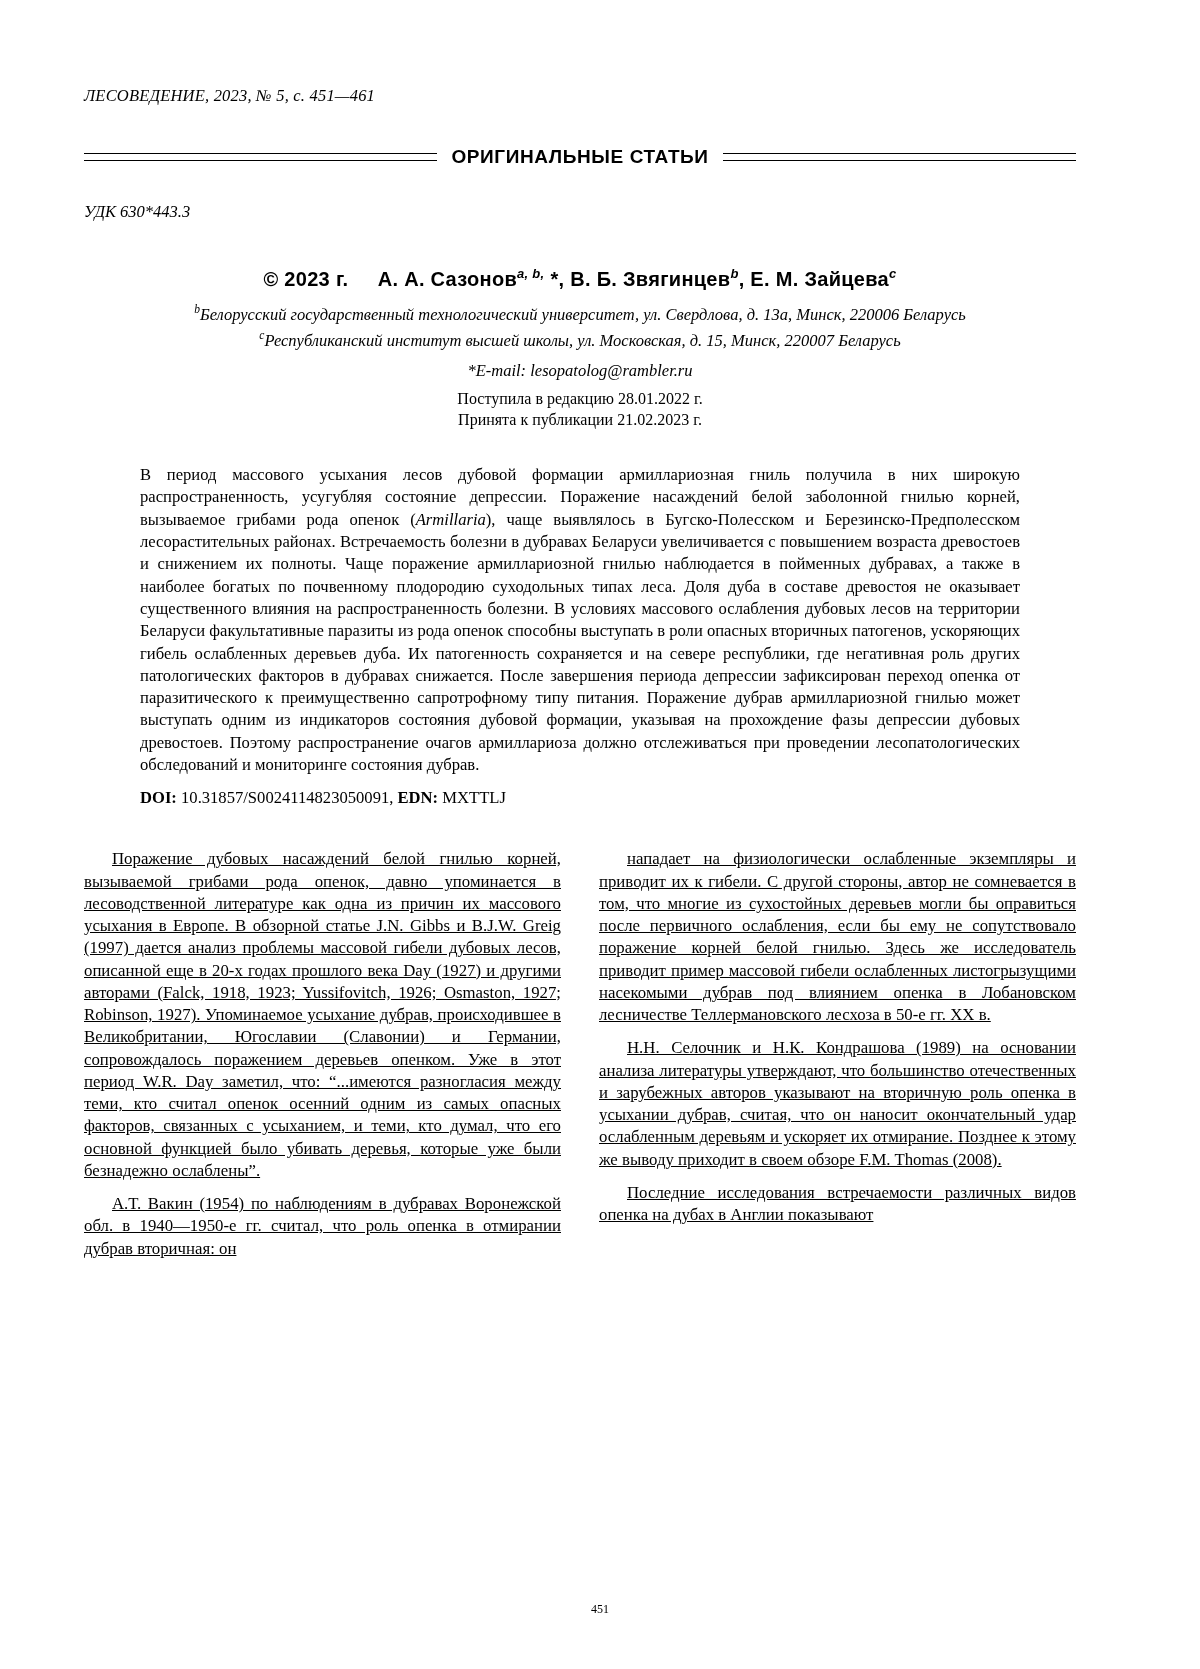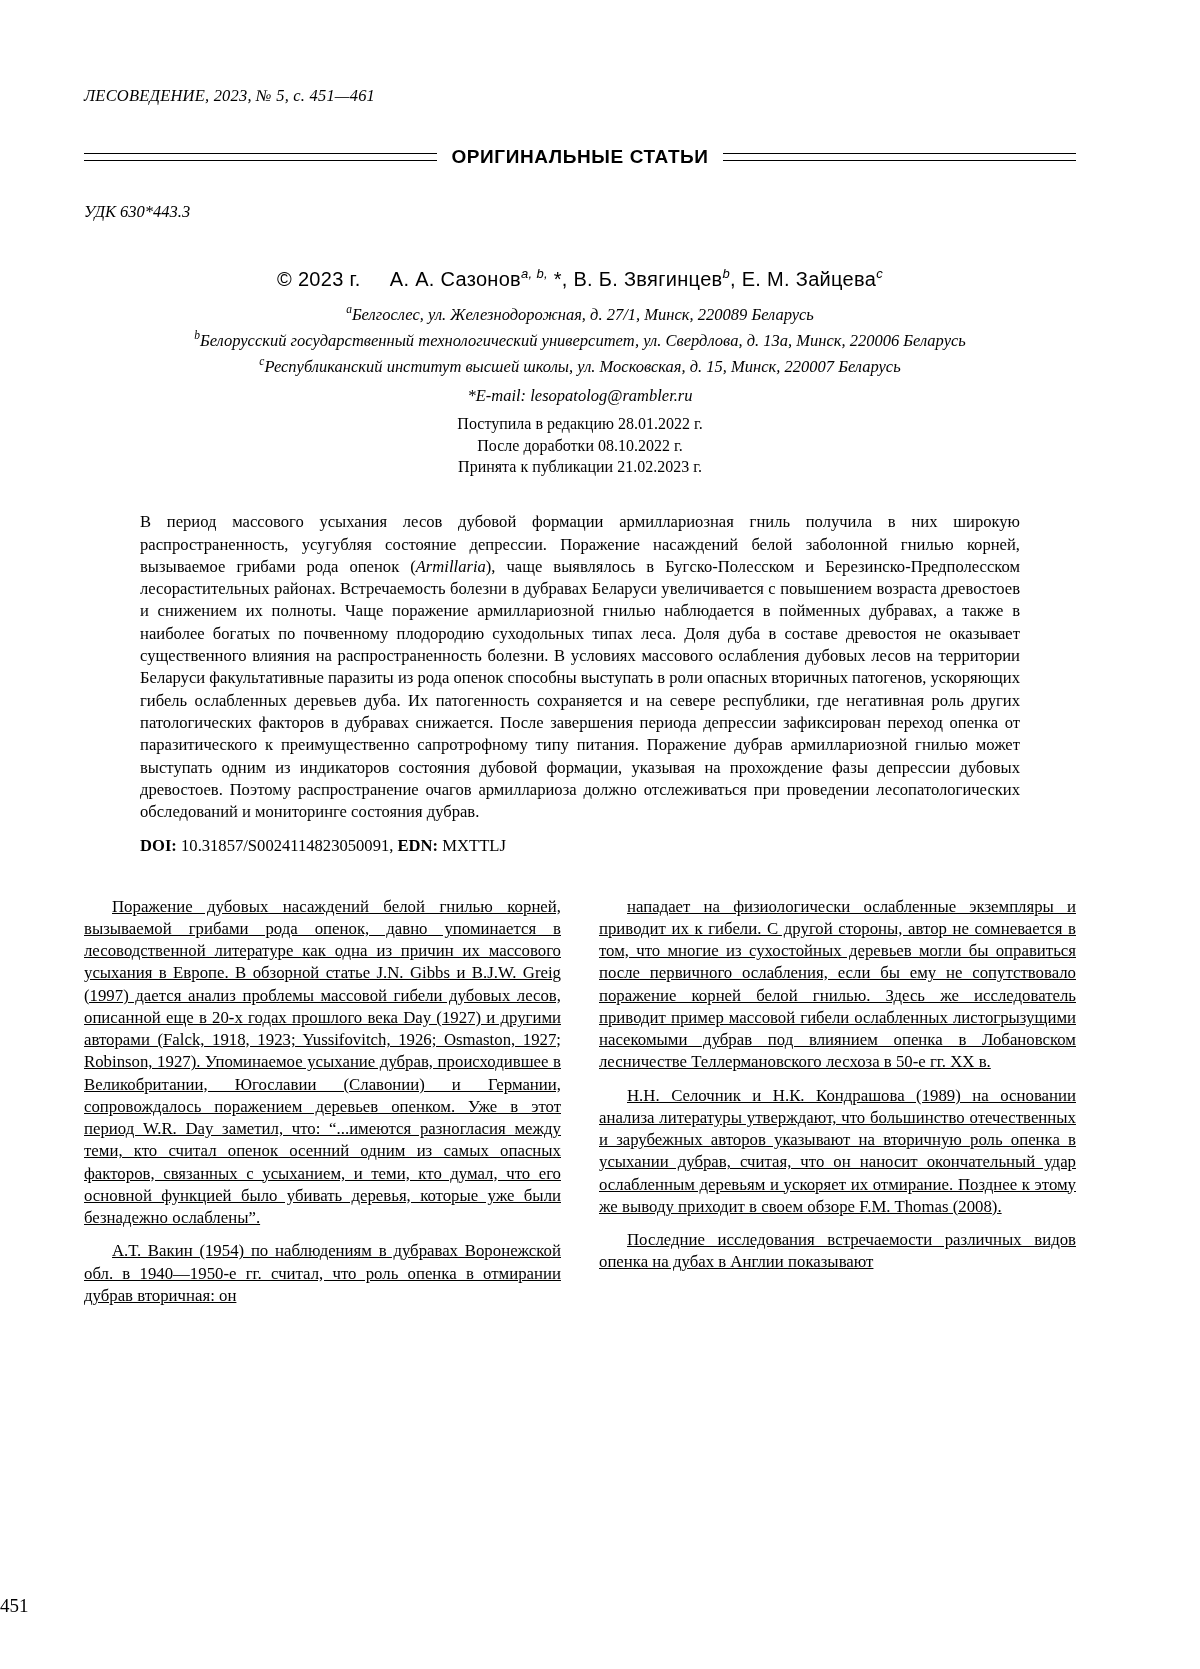--- a/index.html
+++ b/index.html
@@ -58,21 +58,21 @@
     font-family: "Liberation Sans", sans-serif;
     font-weight: bold;
     font-size: 25.5px;
     line-height: 1.28;
     letter-spacing: 0.2px;
     margin: 0 24px 16px 24px;
   }
   .authors {
     text-align: center;
     font-family: "Liberation Sans", sans-serif;
-    font-weight: normal;
+    font-weight: bold;
     font-size: 20px;
     letter-spacing: 0.3px;
     margin: 0 0 10px 0;
   }
   .authors .sup {
     font-size: 13px;
     vertical-align: super;
     font-style: italic;
   }
   .affil {
@@ -135,22 +135,22 @@
   .col p {
     margin: 0 0 0 0;
     text-indent: 28px;
   }
   .col p + p { margin-top: 11px; }
   .page-number {
     position: absolute;
     bottom: 52px;
     left: 0;
     width: 1200px;
-    text-align: left;
-    font-size: 19px;
+    text-align: center;
+    font-size: 12px;
   }
   .nowrap { white-space: nowrap; }
 </style>
 </head>
 <body>
 
 <div class="page">
 
   <div class="journal-line">ЛЕСОВЕДЕНИЕ, 2023, № 5, с. 451—461</div>
 
@@ -163,29 +163,27 @@
   <div class="udk">УДК 630*443.3</div>
 
 
   <div class="authors">
     <span>© 2023 г.</span>&nbsp;&nbsp;&nbsp;&nbsp;
     <span class="nowrap">А.&nbsp;А.&nbsp;Сазонов<span class="sup">a, b,</span> *,</span>
     <span class="nowrap">В.&nbsp;Б.&nbsp;Звягинцев<span class="sup">b</span>,</span>
     <span class="nowrap">Е.&nbsp;М.&nbsp;Зайцева<span class="sup">c</span></span>
   </div>
 
-  <div class="affil"><span class="sup">a</span>Белгослес, ул. Железнодорожная, д. 27/1, Минск, 220089 Беларусь</div>
   <div class="affil"><span class="sup">b</span>Белорусский государственный технологический университет, ул. Свердлова, д. 13а, Минск, 220006 Беларусь</div>
   <div class="affil"><span class="sup">c</span>Республиканский институт высшей школы, ул. Московская, д. 15, Минск, 220007 Беларусь</div>
 
   <div class="email">*E-mail: lesopatolog@rambler.ru</div>
 
   <div class="dates">
     <div>Поступила в редакцию 28.01.2022 г.</div>
-    <div>После доработки 08.10.2022 г.</div>
     <div>Принята к публикации 21.02.2023 г.</div>
   </div>
 
   <div class="abstract">В период массового усыхания лесов дубовой формации армиллариозная гниль получила в них широкую распространенность, усугубляя состояние депрессии. Поражение насаждений белой заболонной гнилью корней, вызываемое грибами рода опенок (<i>Armillaria</i>), чаще выявлялось в Бугско-Полесском и Березинско-Предполесском лесорастительных районах. Встречаемость болезни в дубравах Беларуси увеличивается с повышением возраста древостоев и снижением их полноты. Чаще поражение армиллариозной гнилью наблюдается в пойменных дубравах, а также в наиболее богатых по почвенному плодородию суходольных типах леса. Доля дуба в составе древостоя не оказывает существенного влияния на распространенность болезни. В условиях массового ослабления дубовых лесов на территории Беларуси факультативные паразиты из рода опенок способны выступать в роли опасных вторичных патогенов, ускоряющих гибель ослабленных деревьев дуба. Их патогенность сохраняется и на севере республики, где негативная роль других патологических факторов в дубравах снижается. После завершения периода депрессии зафиксирован переход опенка от паразитического к преимущественно сапротрофному типу питания. Поражение дубрав армиллариозной гнилью может выступать одним из индикаторов состояния дубовой формации, указывая на прохождение фазы депрессии дубовых древостоев. Поэтому распространение очагов армиллариоза должно отслеживаться при проведении лесопатологических обследований и мониторинге состояния дубрав.</div>
 
 
   <div class="doi">
     <b>DOI:</b>
     <span>10.31857/S0024114823050091,</span>
     <b>EDN:</b>

